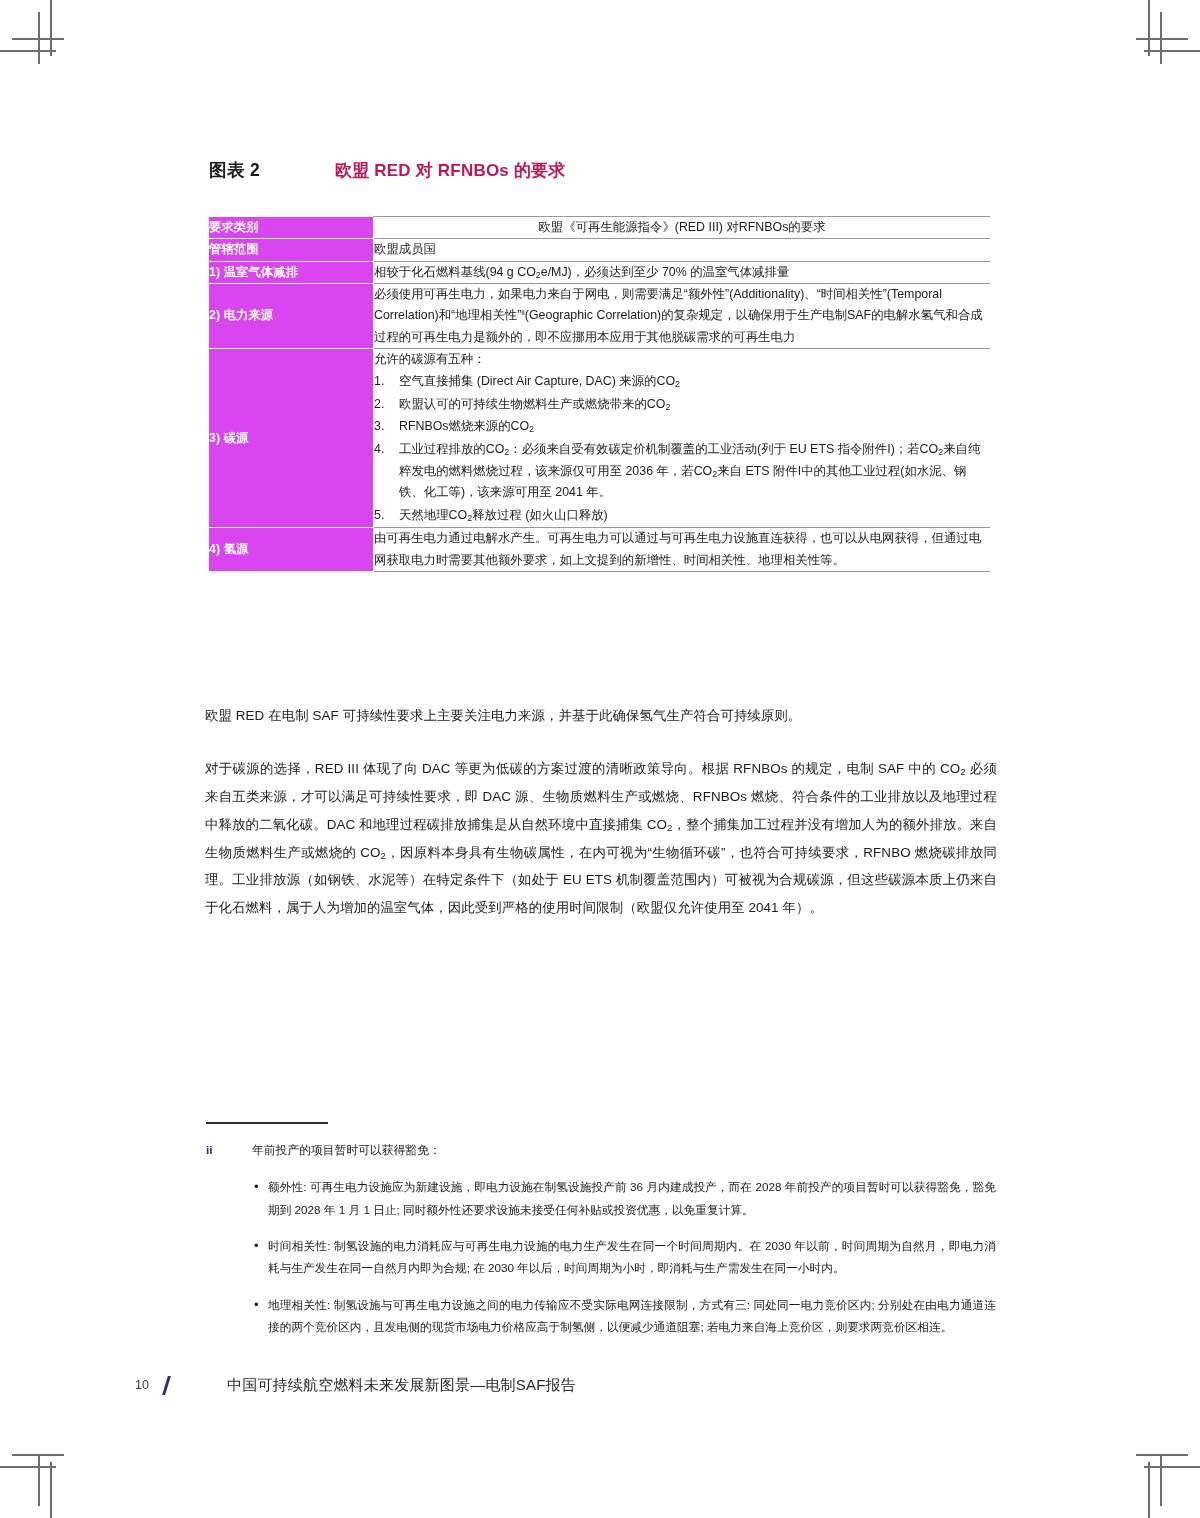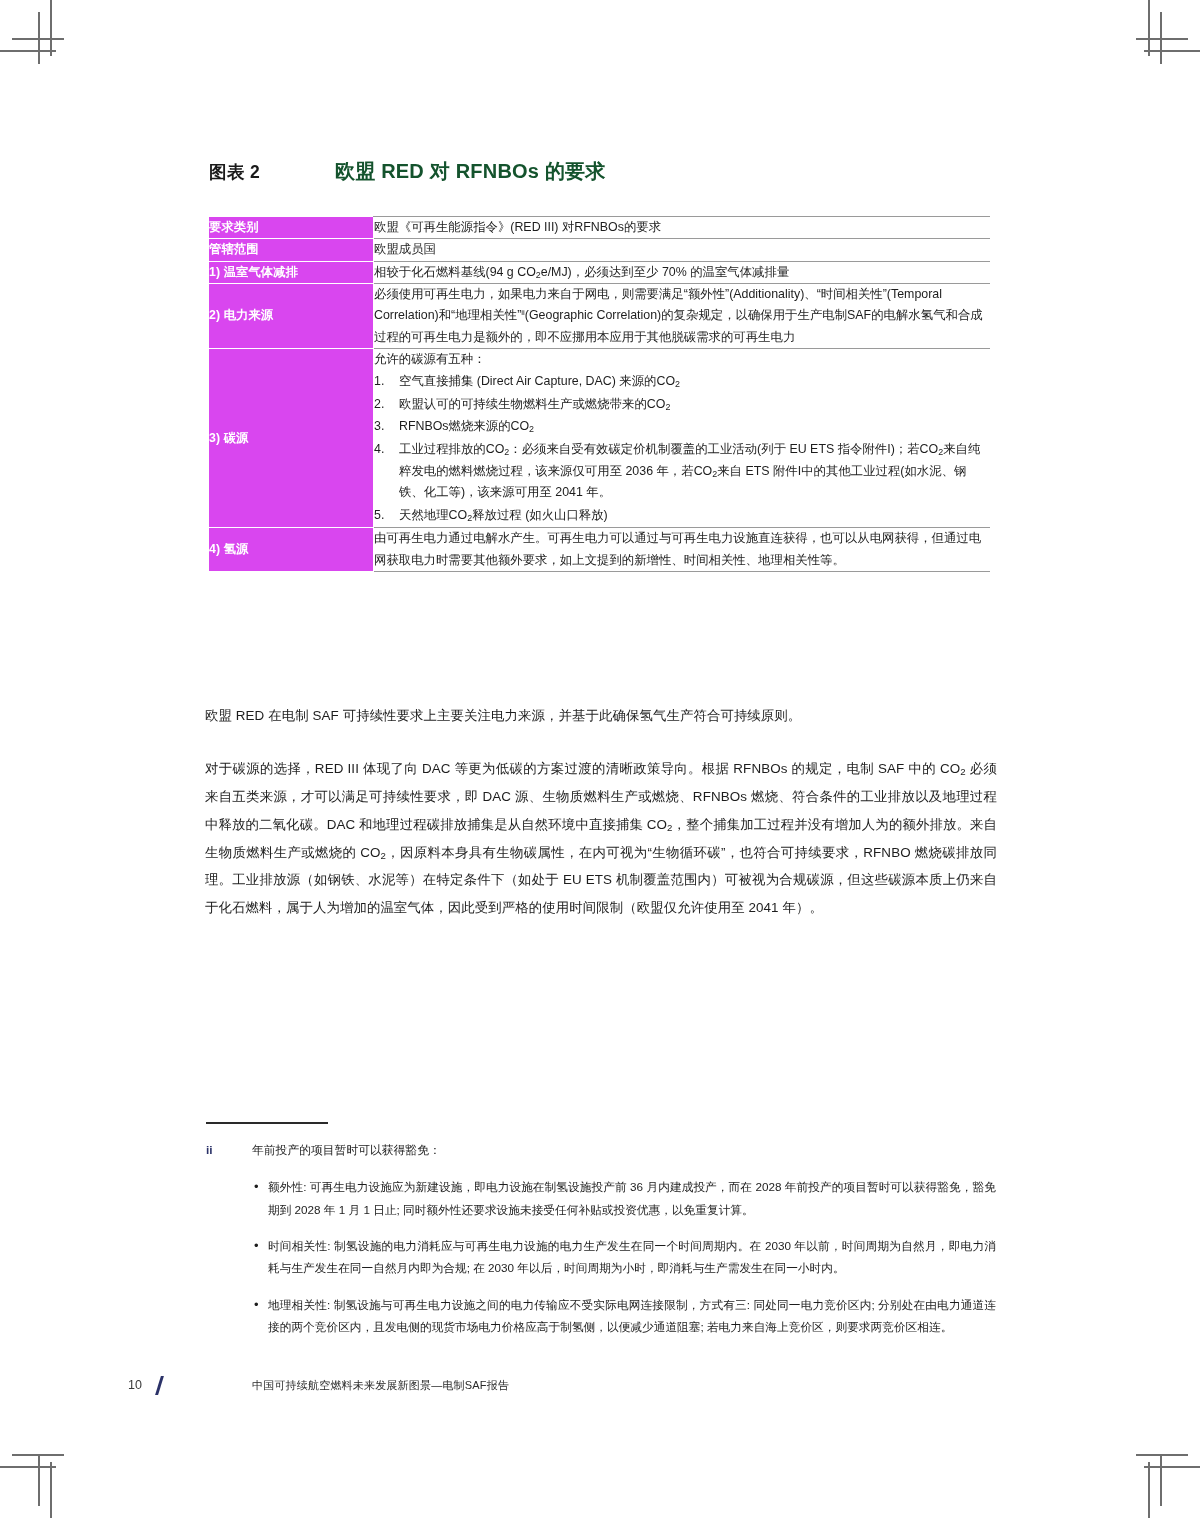--- a/index.html
+++ b/index.html
@@ -39,24 +39,24 @@
   }
   .fig-label {
     font-size: 17.5px;
     font-weight: bold;
     letter-spacing: 0.4px;
     color: #1a1a1a;
     width: 126px;
     flex: 0 0 126px;
   }
   .fig-title {
-    font-size: 20px;
+    font-size: 17px;
     font-weight: bold;
     letter-spacing: 0.2px;
-    color: #14532d;
+    color: #be185d;
   }
 
   
   .tbl {
     position: absolute;
     left: 209px;
     top: 216px;
     width: 781px;
     border-collapse: collapse;
     table-layout: fixed;
@@ -79,21 +79,21 @@
   }
   .val-cell {
     background: #ffffff;
     color: #1d1d1d;
     font-size: 12.4px;
     line-height: 1.72;
     padding: 8px 14px 8px 14px;
     border-bottom: 1.3px solid #9a9a9a;
     border-left: 1.6px solid #ffffff;
   }
-  .tbl tr:first-child .val-cell { border-top: 1.3px solid #9a9a9a; }
+  .tbl tr:first-child .val-cell { border-top: 1.3px solid #9a9a9a; text-align: center; }
   .tbl tr:first-child .lbl-cell { }
   .olist {
     margin: 0;
     padding: 0;
     list-style: none;
   }
   .olist li {
     position: relative;
     padding-left: 25px;
     margin: 1px 0;
@@ -188,40 +188,41 @@
     top: 1375px;
     width: 880px;
     display: flex;
     align-items: center;
   }
   .pg-num {
     font-size: 12.5px;
     color: #3a3a3a;
     width: 26px;
     flex: 0 0 26px;
+    margin-left: 7px;
   }
   .pg-slash {
     width: 14px;
     flex: 0 0 14px;
     height: 20px;
     position: relative;
   }
   .pg-slash::after {
     content: "";
     position: absolute;
     left: 4px;
     top: 1px;
     width: 3.4px;
     height: 19px;
     background: #2b3268;
     transform: skewX(-17deg);
   }
   .footer-title {
-    margin-left: 84px;
-    font-size: 11px;
+    margin-left: 52px;
+    font-size: 15px;
     color: #2a2a2a;
     letter-spacing: 0.2px;
   }
 </style>
 </head>
 <body>
 
 <div>
   <div class="cm-seg" style="left:50px; top:0px; width:1.6px; height:56px;"></div>
   <div class="cm-seg" style="left:0px; top:50px; width:56px; height:1.6px;"></div>

